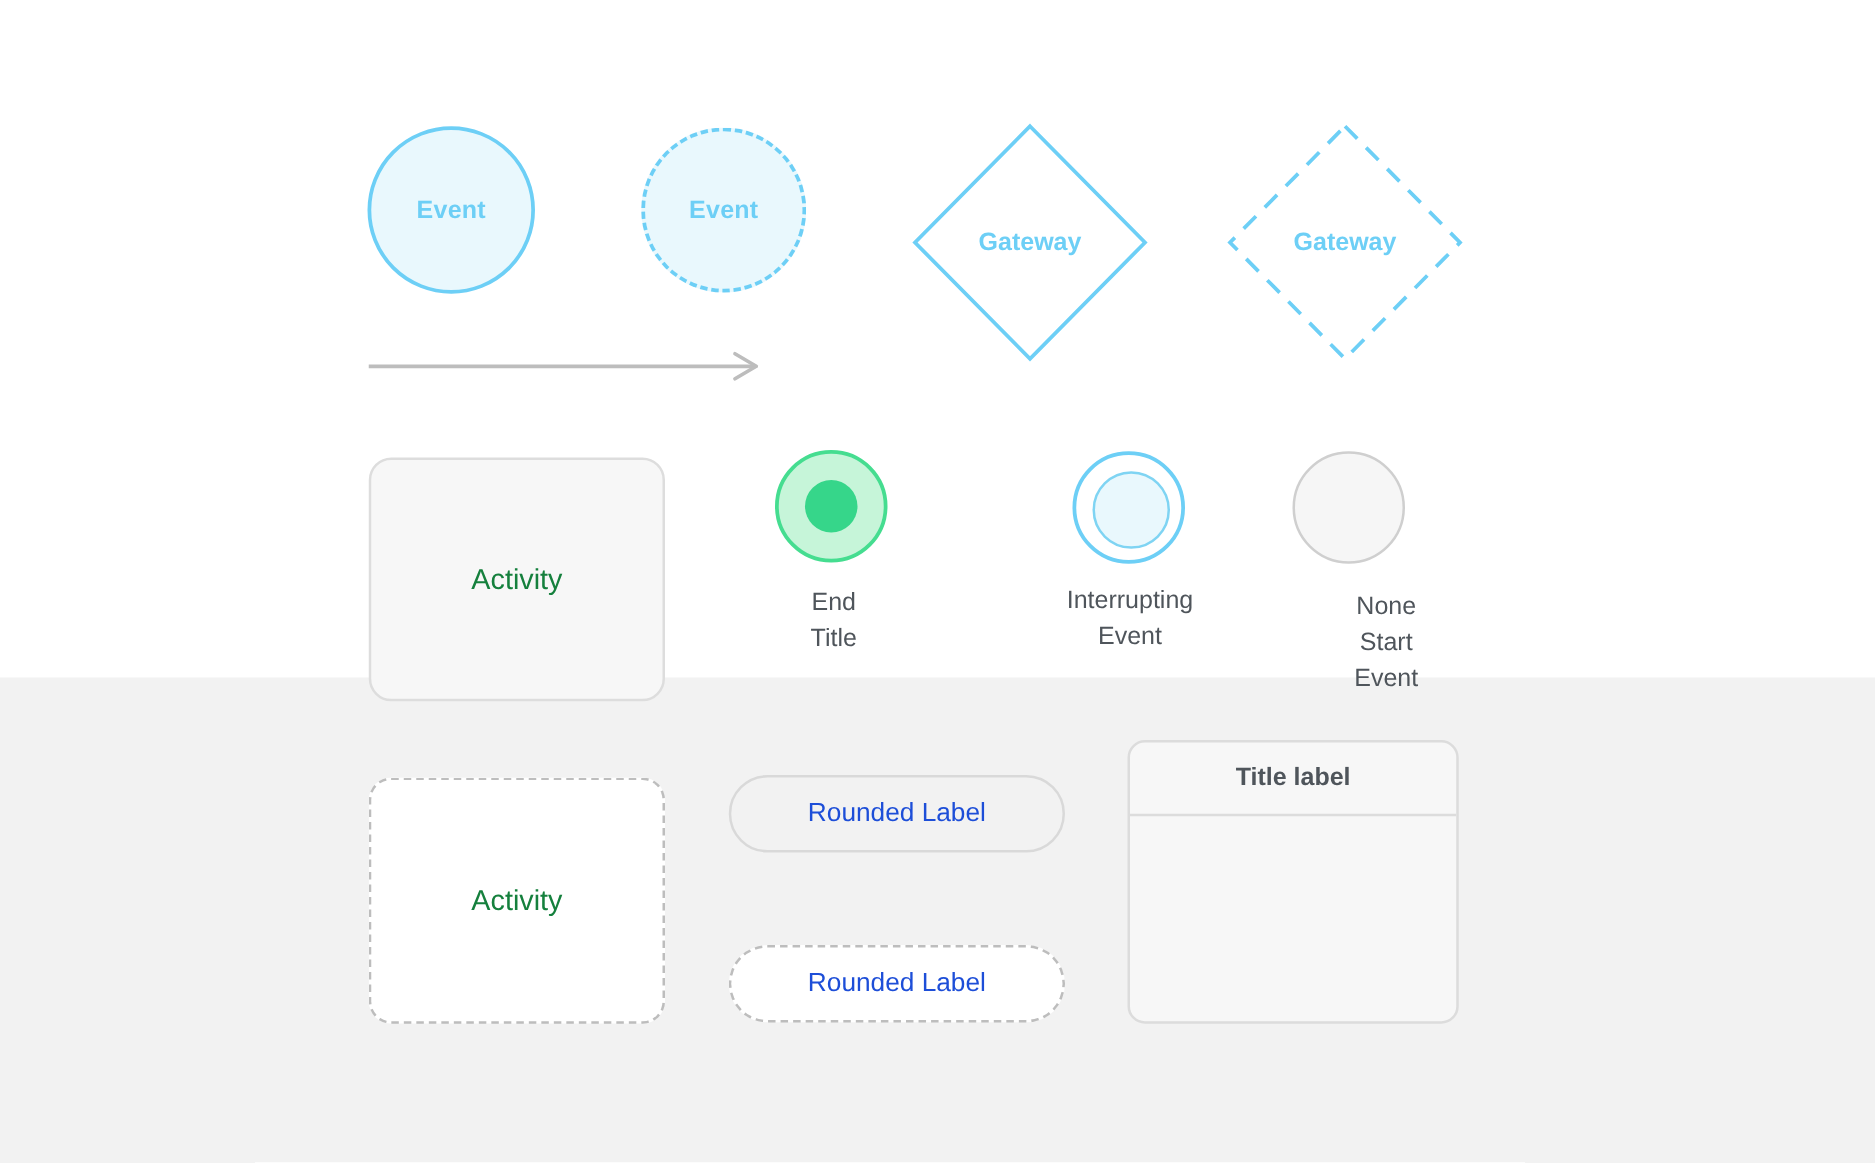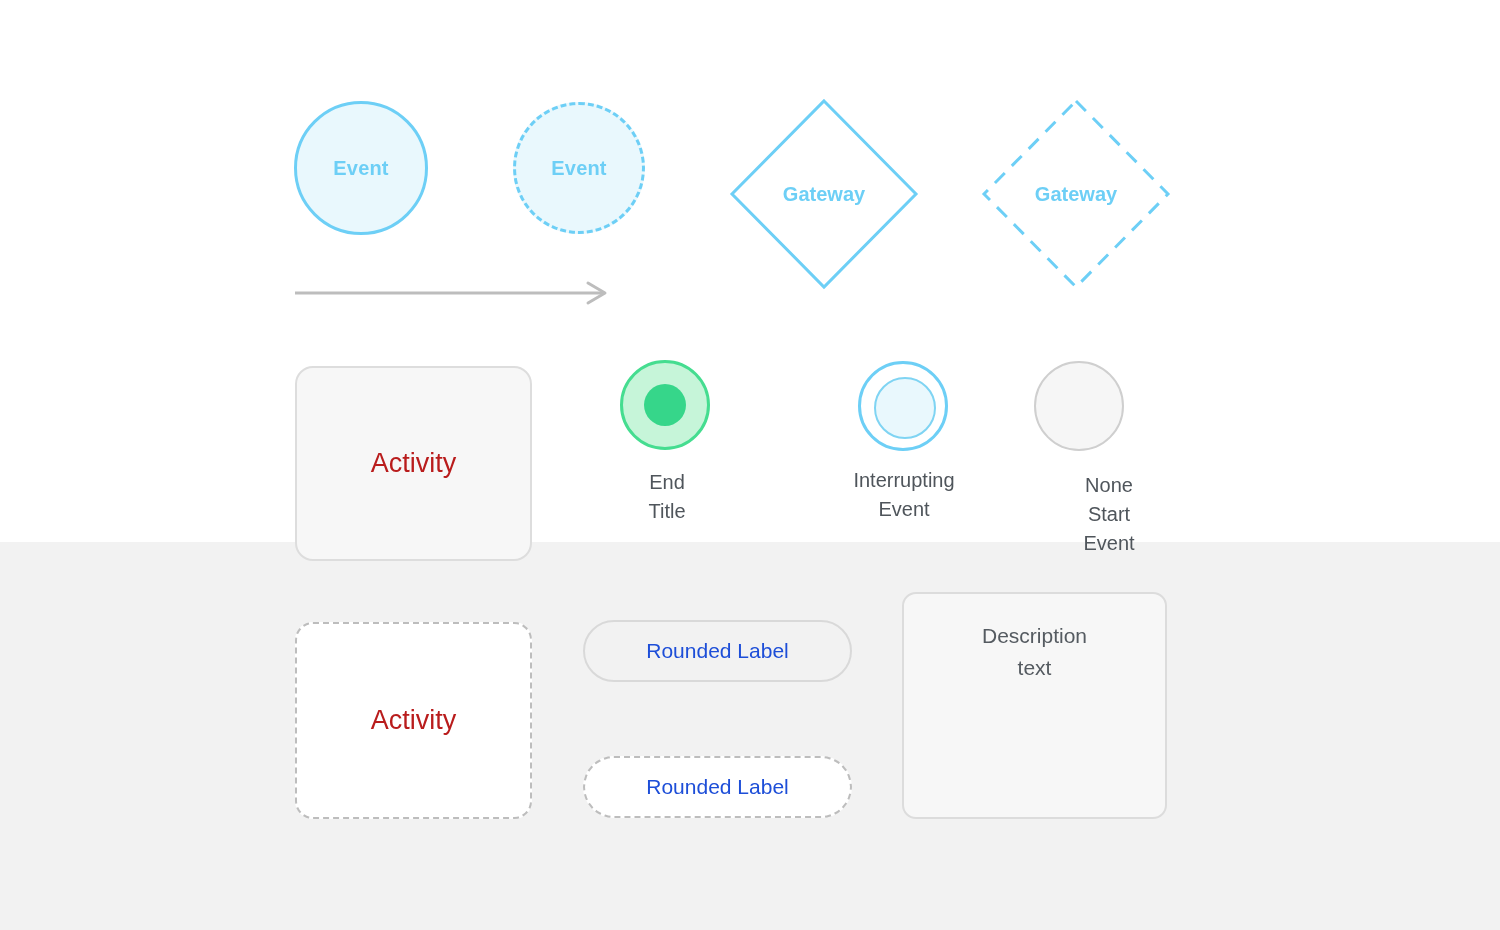--- a/index.html
+++ b/index.html
@@ -72,22 +72,22 @@
   
   .arrow-wrap {
     position: absolute;
   }
 
   
   .activity-box {
     border-radius: 18px;
     background: #f7f7f7;
     border: 2px solid #dddddd;
-    color: #b91c1c;
-    font-size: 27px;
+    color: #15803d;
+    font-size: 23px;
   }
   .activity-box.dashed {
     background: #ffffff;
     border-style: dashed;
     border-color: #bdbdbd;
     border-width: 2px;
   }
 
   
   .marker {
@@ -248,17 +248,16 @@
 
   <div class="node pill" style="left:583px; top:620px; width:269px; height:62px;">
     <span>Rounded Label</span>
   </div>
 
   <div class="node pill dashed" style="left:583px; top:756px; width:269px; height:62px;">
     <span>Rounded Label</span>
   </div>
 
   <div class="card" style="left:902px; top:592px; width:265px; height:227px;">
-    <div class="card-desc">Description
-text</div>
+    <div class="card-title">Title label</div>
   </div>
 
 </div>
 
 </body></html>

